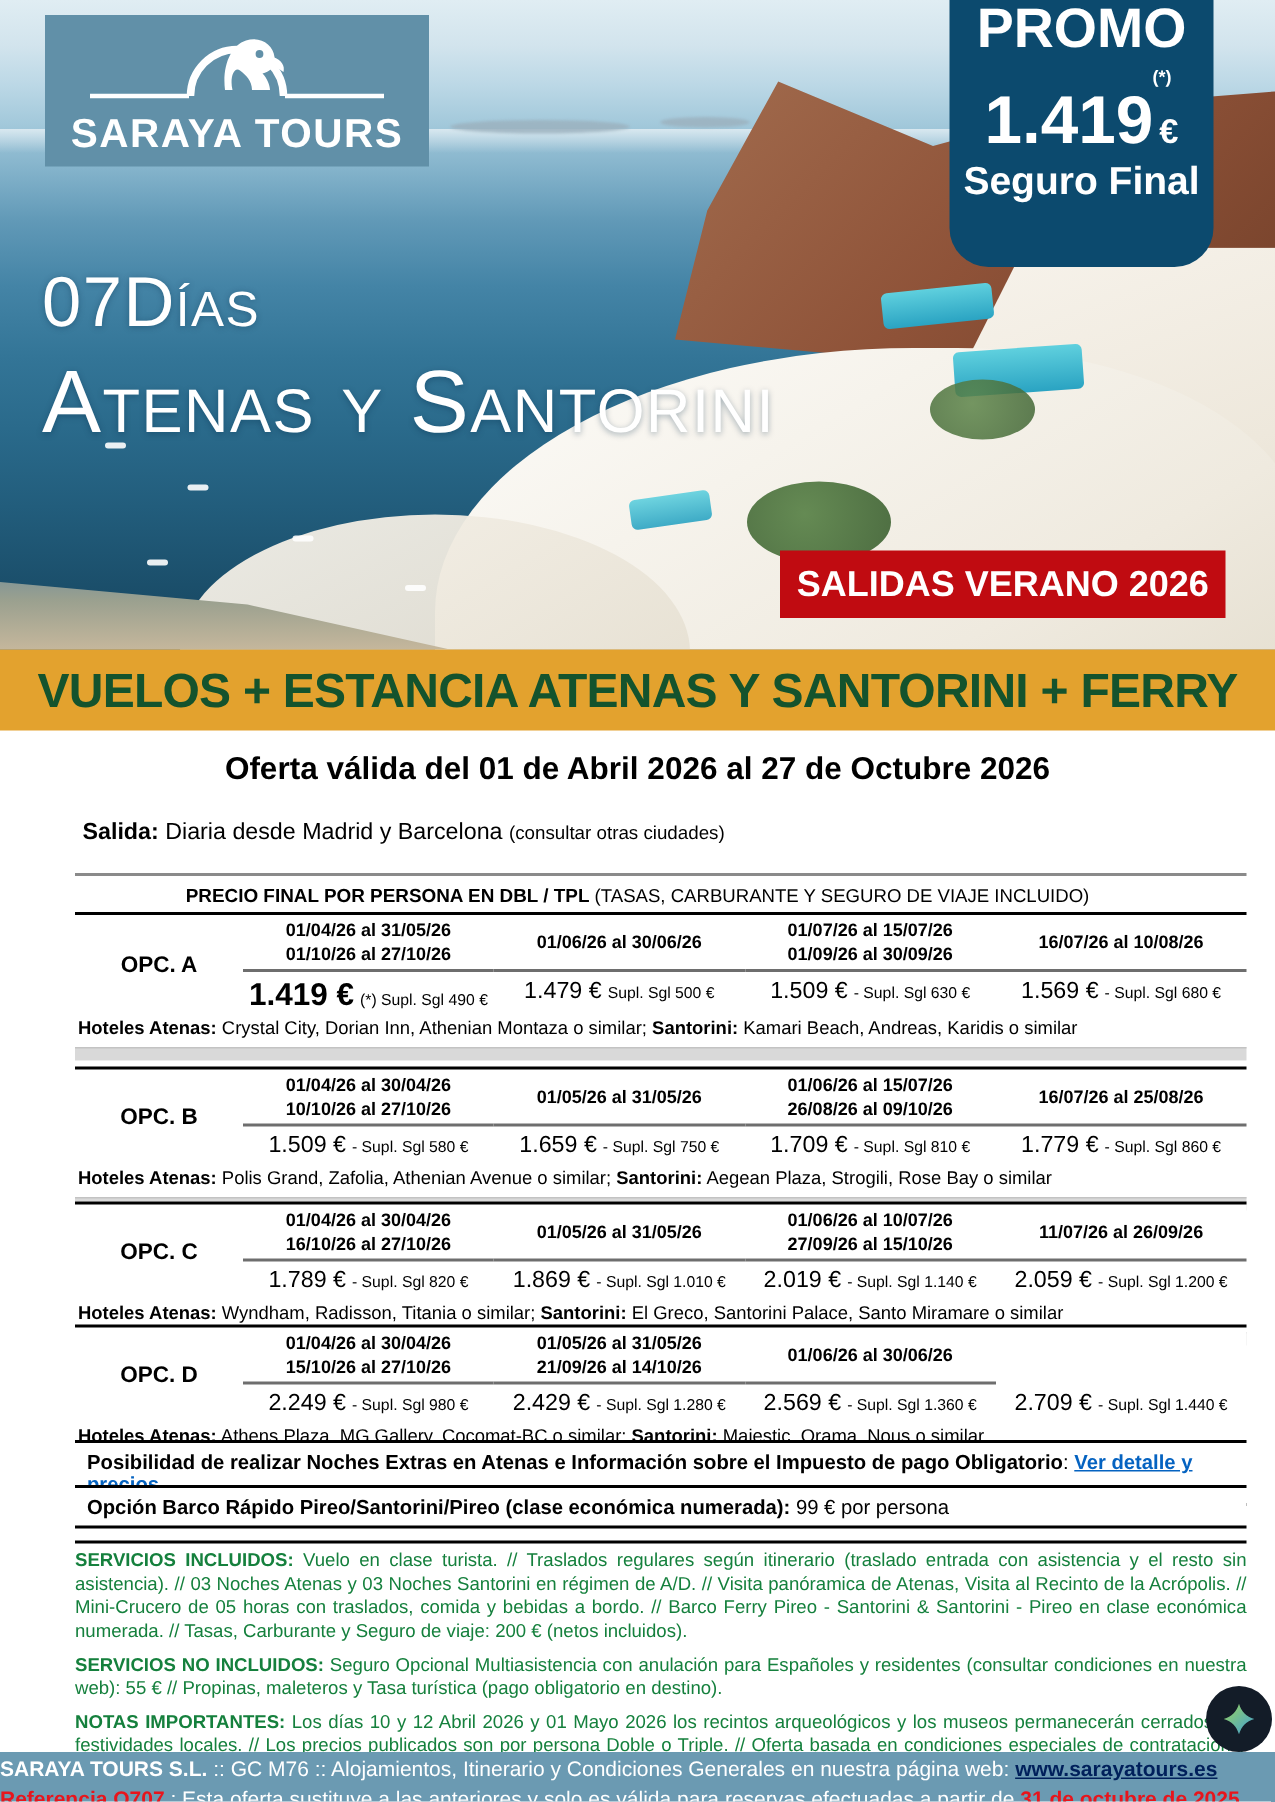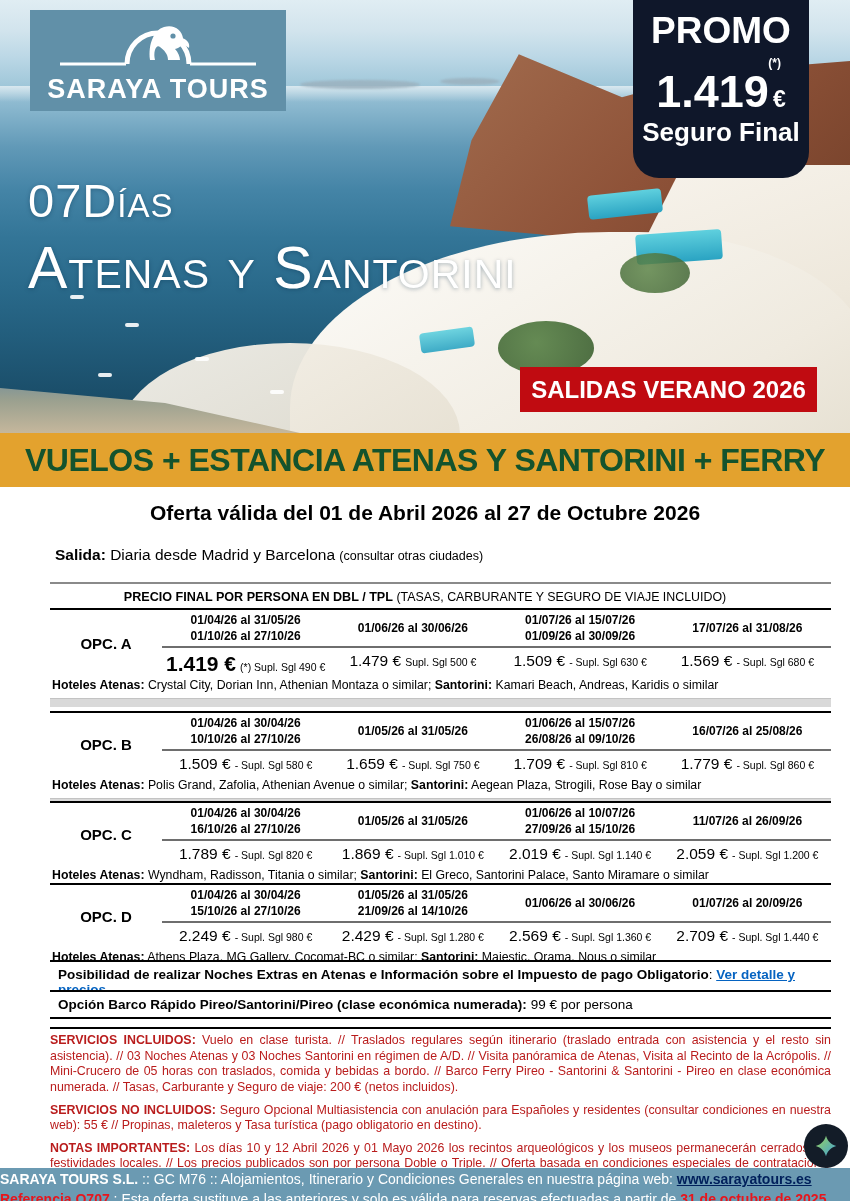--- a/index.html
+++ b/index.html
@@ -39,22 +39,22 @@
   .boats { position:absolute; left:70px; top:295px; width:14px; height:4px; background:#fff; border-radius:2px; opacity:.9;
     box-shadow:55px 28px 0 #fff, 125px 62px 0 #fff, 28px 78px 0 #fff, 200px 95px 0 #fff; }
 
   
   .logo-box { position:absolute; top:10px; left:30px; width:256px; height:101px; background:#6190a8;
     display:flex; flex-direction:column; align-items:center; justify-content:flex-end; padding-bottom:8px; }
   .logo-art { position:absolute; top:4px; left:0; width:100%; height:62px; }
   .logo-text { color:#fff; font-weight:700; font-size:27px; letter-spacing:1px; line-height:1; }
 
   
-  .promo { position:absolute; top:0; left:633px; width:176px; height:178px; background:#0f172a;
-    border-radius:0 0 26px 26px; color:#fff; text-align:center; padding-top:12px; z-index:5; }
+  .promo { position:absolute; top:0; left:633px; width:176px; height:178px; background:#0c4a6e;
+    border-radius:0 0 26px 26px; color:#fff; text-align:center; z-index:5; }
   .promo-label { font-size:37px; font-weight:700; line-height:1; }
   .promo-ast { font-size:12px; font-weight:700; text-align:right; padding-right:28px; margin-top:8px; line-height:1; }
   .promo-price { font-size:45px; font-weight:700; line-height:1; margin-top:0; }
   .promo-price .eur { font-size:23px; font-weight:700; margin-left:4px; }
   .promo-final { font-size:26px; font-weight:700; line-height:1.1; margin-top:4px; }
 
   
   .hero-title { position:absolute; left:28px; top:176px; color:#fff; z-index:4;
     text-shadow:0 1px 4px rgba(0,40,70,.35); }
   .days { font-variant:small-caps; font-size:47px; line-height:1.05; letter-spacing:1px; }
@@ -97,21 +97,21 @@
   .extra { position:absolute; left:50px; width:781px; border-top:2px solid #000; border-bottom:2px solid #000;
     padding:5px 8px; font-size:13.5px; font-weight:700; color:#000; background:#fff; }
   .extra .normal { font-weight:400; }
   .extra-1 { top:960px; } .extra-2 { top:990px; }
   .extra a { color:#0563c1; }
   a:empty { display:none; }
 
   .thick-rule { position:absolute; top:1027px; left:50px; width:781px; border-top:2.5px solid #000; }
 
   .paras { position:absolute; top:1033px; left:50px; width:781px; }
-  .paras p { font-size:12.4px; line-height:1.26; text-align:justify; margin-bottom:7px; color:#b91c1c; }
+  .paras p { font-size:12.4px; line-height:1.26; text-align:justify; margin-bottom:7px; color:#15803d; }
 
   .footer { position:absolute; top:1168px; left:0; width:850px; height:48px; background:#6b9ab2;
     color:#fff; font-size:14px; line-height:1.4; padding-top:2px; }
   .footer .red { color:#e8151c; font-weight:700; }
   .footer b { font-weight:700; }
   .footer a { color:#00205b; font-weight:700; }
 
   .badge-icon { position:absolute; top:1124px; right:2px; width:44px; height:44px; border-radius:50%;
     background:#131c28; display:flex; align-items:center; justify-content:center; z-index:9; }
 </style>
@@ -180,21 +180,21 @@
       </div>
     <div class="cell date">
         <div>01/06/26 al 30/06/26</div>
         <div></div>
       </div>
     <div class="cell date">
         <div>01/07/26 al 15/07/26</div>
         <div>01/09/26 al 30/09/26</div>
       </div>
     <div class="cell date">
-        <div>17/07/26 al 31/08/26</div>
+        <div>16/07/26 al 10/08/26</div>
         <div></div>
       </div>
     <div class="cell price featured">
         <span class="price-num">1.419 €</span>
         <span class="price-sup">(*) Supl. Sgl 490 €</span>
       </div>
     <div class="cell price">
         <span class="price-num">1.479 €</span>
         <span class="price-sup">Supl. Sgl 500 €</span>
       </div>
@@ -297,24 +297,20 @@
     <div class="cell date">
         <div>01/04/26 al 30/04/26</div>
         <div>15/10/26 al 27/10/26</div>
       </div>
     <div class="cell date">
         <div>01/05/26 al 31/05/26</div>
         <div>21/09/26 al 14/10/26</div>
       </div>
     <div class="cell date">
         <div>01/06/26 al 30/06/26</div>
-        <div></div>
-      </div>
-    <div class="cell date">
-        <div>01/07/26 al 20/09/26</div>
         <div></div>
       </div>
     <div class="cell price">
         <span class="price-num">2.249 €</span>
         <span class="price-sup">- Supl. Sgl 980 €</span>
       </div>
     <div class="cell price">
         <span class="price-num">2.429 €</span>
         <span class="price-sup">- Supl. Sgl 1.280 €</span>
       </div>

